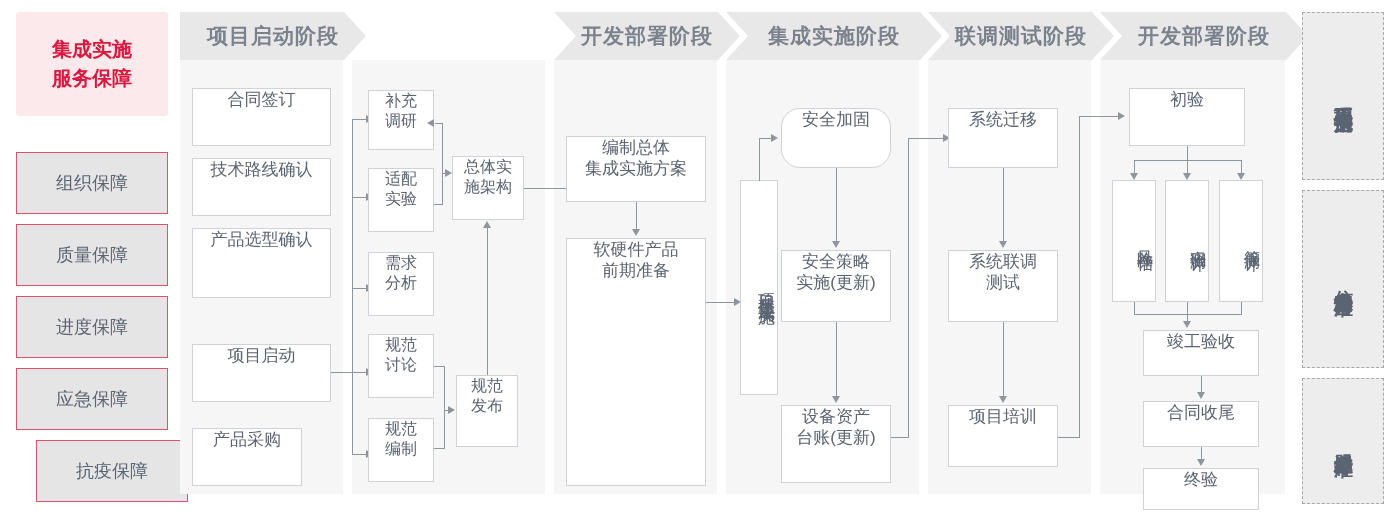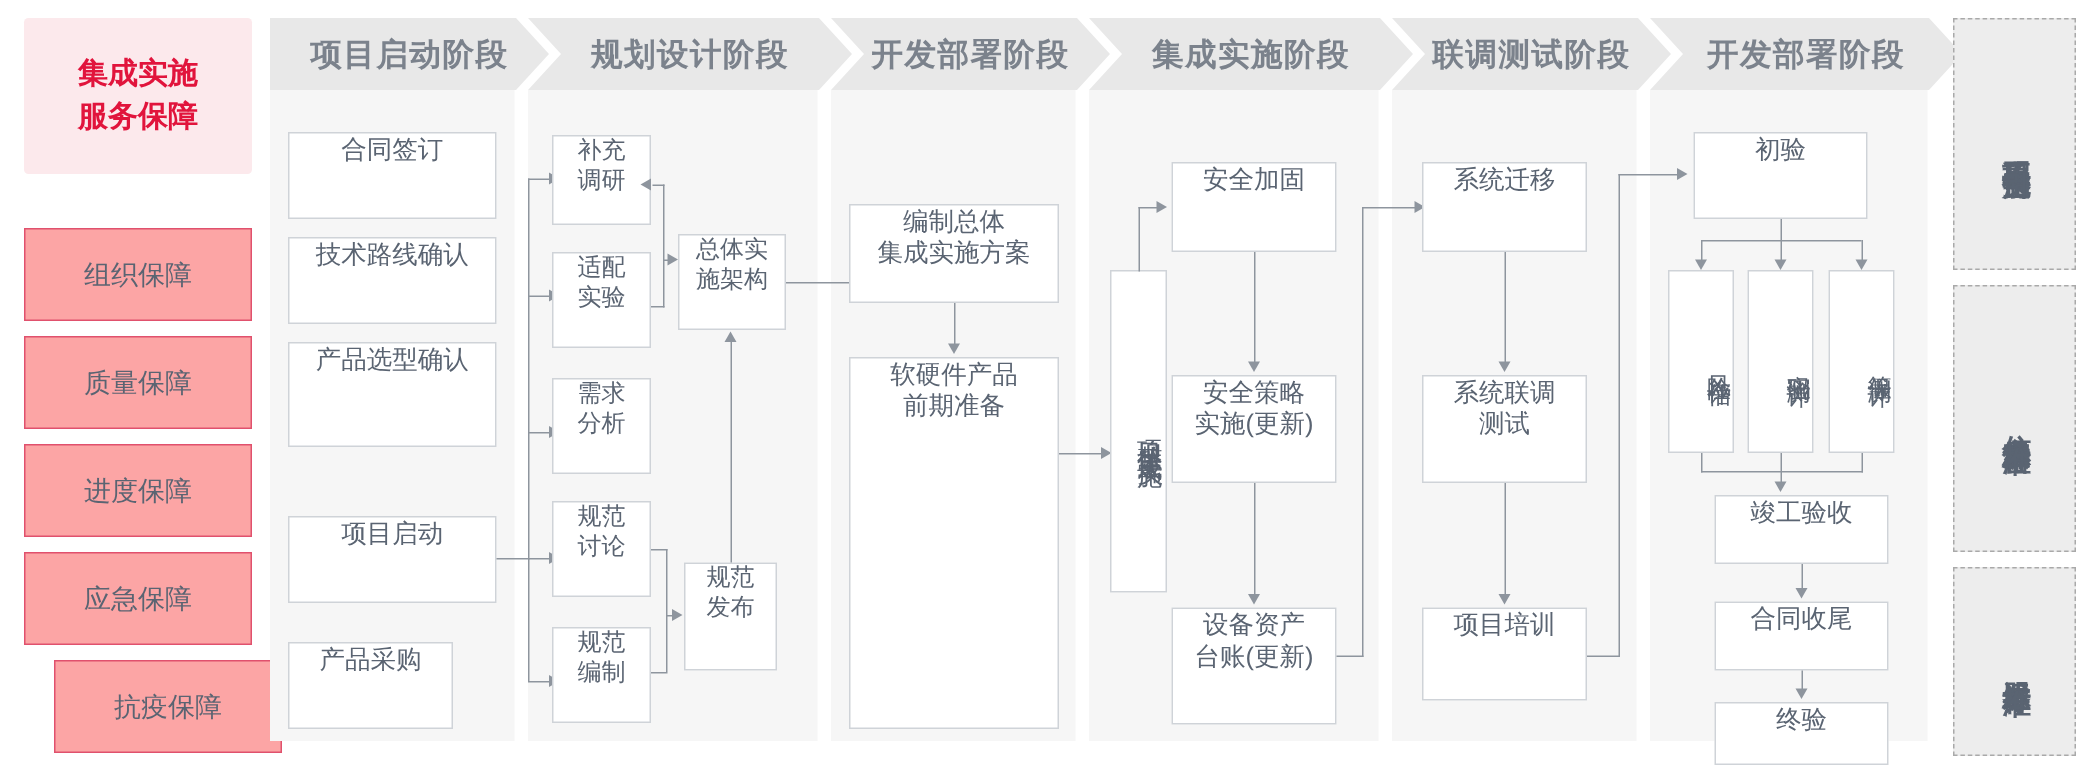--- a/index.html
+++ b/index.html
@@ -40,21 +40,21 @@
   }
 
   
   .title-card{
     position:absolute;background:#fce9ec;border:none;border-radius:3px;
     display:flex;align-items:center;justify-content:center;text-align:center;
     font-size:20px;font-weight:bold;color:#e1143c;line-height:1.45;
     box-sizing:border-box;
   }
   .rail-item{
-    position:absolute;background:#fca5a5;border:1.4px solid #e0516d;
+    position:absolute;background:#e5e5e5;border:1.4px solid #e0516d;
     display:flex;align-items:center;justify-content:center;
     font-size:18px;color:#5a6472;box-sizing:border-box;
   }
 
   
   .std-card{
     position:absolute;background:#ededed;border:1px dashed #a9a9a9;
     display:flex;align-items:center;justify-content:center;
     box-sizing:border-box;
   }
@@ -107,23 +107,20 @@
   <div class="panel" style="left:180px;top:60px;width:163px;height:434px;"></div>
   <div class="panel" style="left:352px;top:60px;width:193px;height:434px;"></div>
   <div class="panel" style="left:554px;top:60px;width:163px;height:434px;"></div>
   <div class="panel" style="left:726px;top:60px;width:193px;height:434px;"></div>
   <div class="panel" style="left:928px;top:60px;width:163px;height:434px;"></div>
   <div class="panel" style="left:1100px;top:60px;width:185px;height:434px;"></div>
 
   <div class="chev first" style="left:180px;top:12px;width:186px;">
     <span>项目启动阶段</span>
   </div>
-  <div class="chev notch" style="left:352px;top:12px;width:216px;">
-    <span>规划设计阶段</span>
-  </div>
   <div class="chev notch" style="left:554px;top:12px;width:186px;">
     <span>开发部署阶段</span>
   </div>
   <div class="chev notch" style="left:726px;top:12px;width:216px;">
     <span>集成实施阶段</span>
   </div>
   <div class="chev notch" style="left:928px;top:12px;width:186px;">
     <span>联调测试阶段</span>
   </div>
   <div class="chev notch" style="left:1100px;top:12px;width:208px;">
@@ -242,21 +239,21 @@
   <div class="ln lnv" style="left:636px;top:202px;height:28px;"></div>
   <div class="ah ah-d" style="left:632px;top:229px;"></div>
 
   <div class="ln lnh" style="left:706px;top:302px;width:29px;"></div>
   <div class="ah ah-r" style="left:734px;top:298px;"></div>
 
   <div class="box vert" style="left:740px;top:180px;width:38px;height:215px;">
     <span>项目整体集成实施</span>
   </div>
 
-  <div class="box" style="left:781px;top:108px;width:110px;height:60px;">
+  <div class="box" style="left:781px;top:108px;width:110px;height:60px;border-radius:19px;">
     <span>安全加固</span>
   </div>
   <div class="box" style="left:781px;top:250px;width:110px;height:72px;">
     <div>
       <div>安全策略</div>
       <div>实施(更新)</div>
     </div>
   </div>
   <div class="box" style="left:781px;top:405px;width:110px;height:78px;">
     <div>

